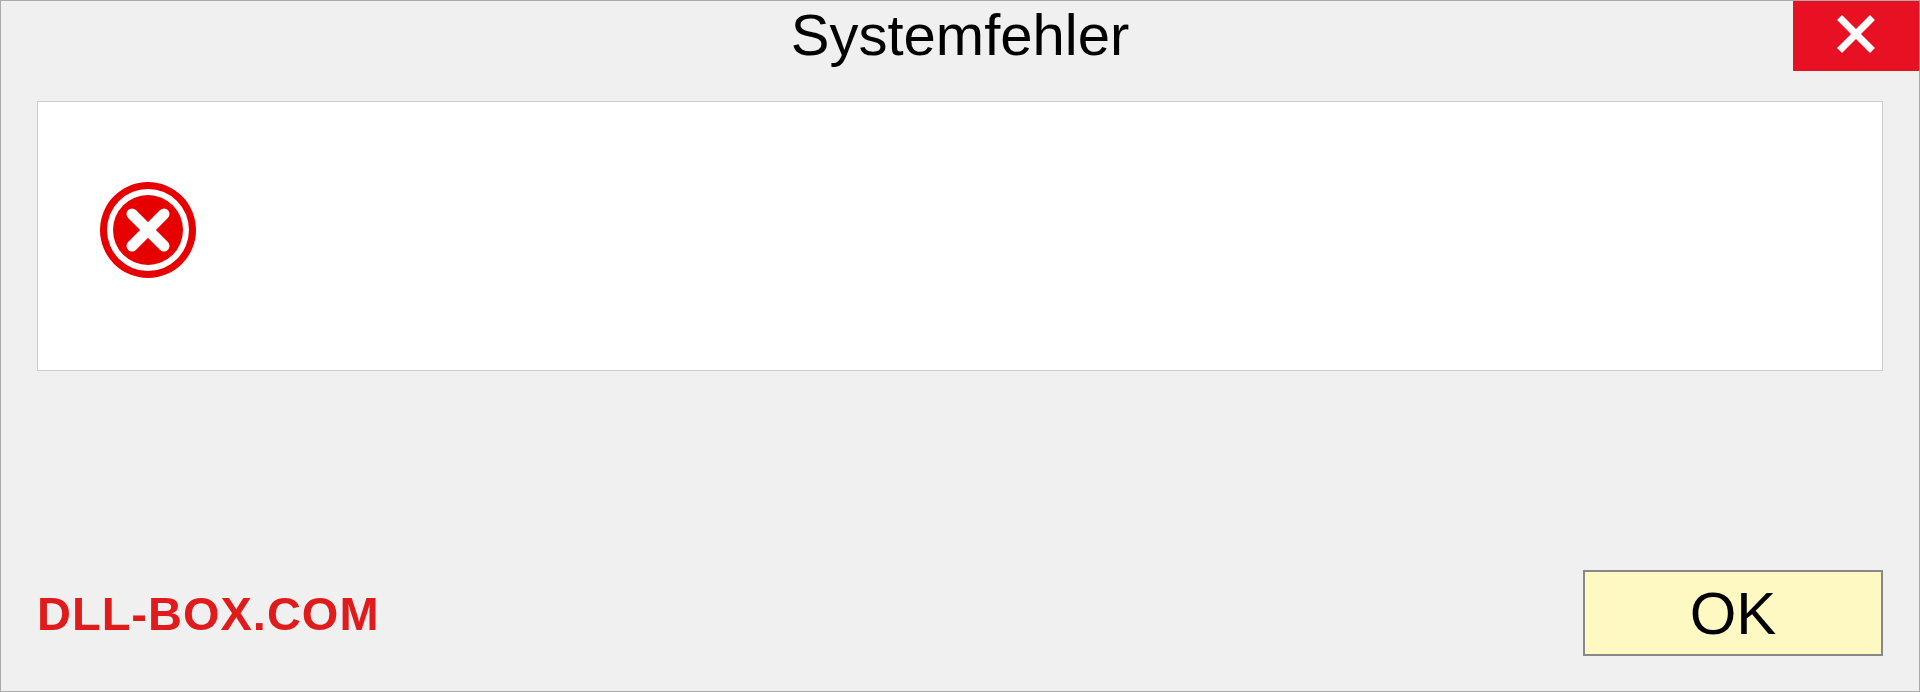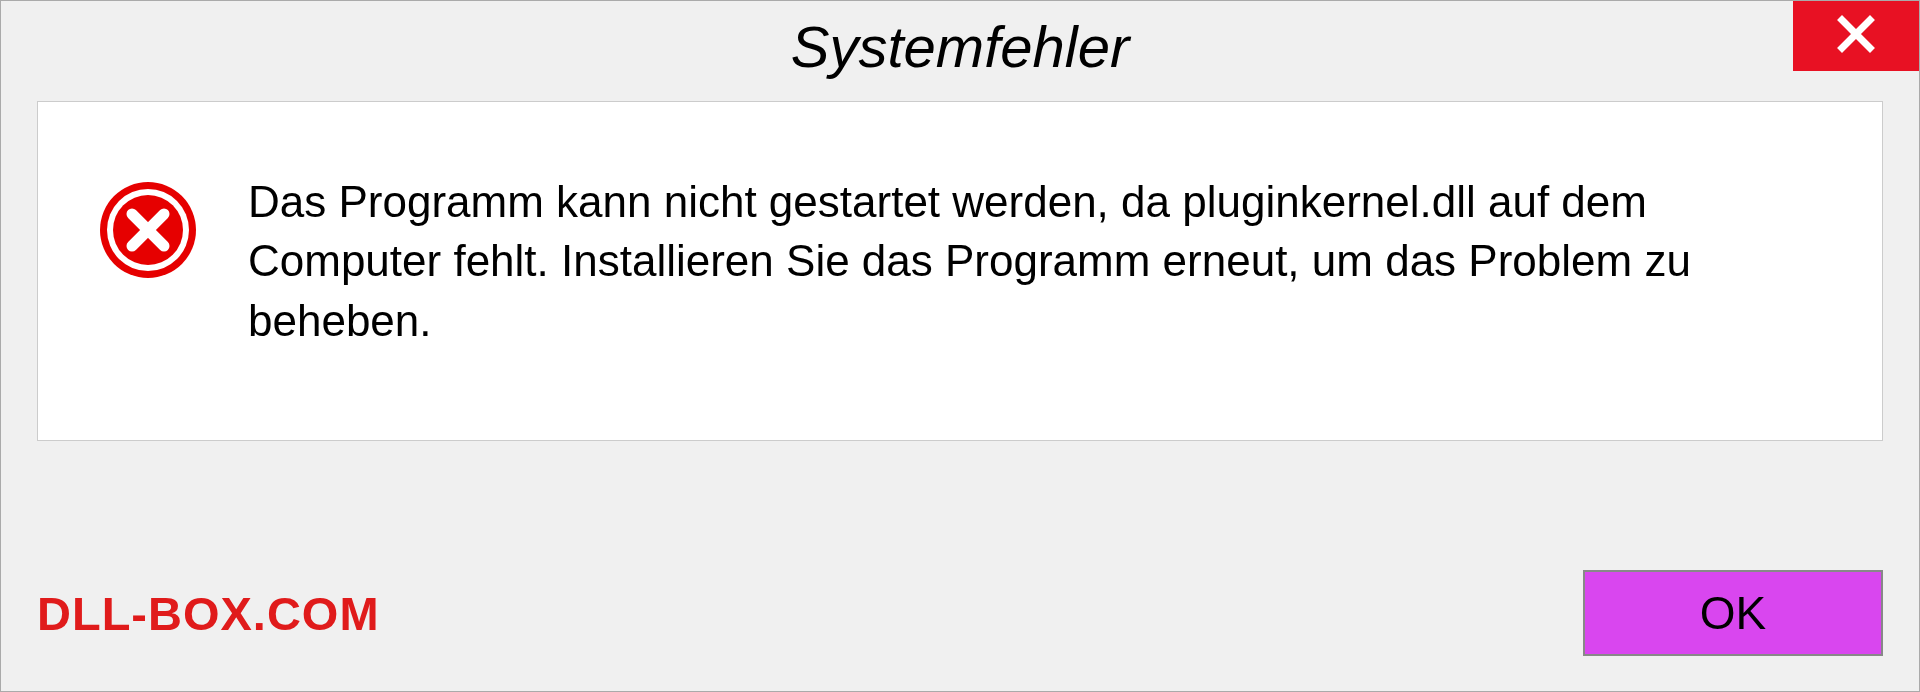--- a/index.html
+++ b/index.html
@@ -20,23 +20,22 @@
       left: 0;
       width: 1920px;
       height: 692px;
       background: #f0f0f0;
       border: 1px solid #aaa;
     }
     .title-bar {
       position: relative;
       height: 90px;
       display: flex;
-      align-items: center;
+      align-items: flex-start;
       justify-content: center;
-      font-style: italic;
     }
     .title-text {
       font-size: 58px;
       color: #000;
       font-weight: 400;
     }
     .close-button {
       position: absolute;
       top: 0;
       right: 0;
@@ -86,23 +85,23 @@
     .watermark {
       font-size: 47px;
       font-weight: 800;
       color: #e01b1b;
       letter-spacing: 1px;
       font-family: Arial, sans-serif;
     }
     .ok-button {
       width: 300px;
       height: 86px;
-      background: #d946ef;
+      background: #fef9c3;
       border: 2px solid #888;
-      font-size: 46px;
+      font-size: 60px;
       color: #000;
       display: flex;
       align-items: center;
       justify-content: center;
       cursor: pointer;
       font-family: "Segoe UI", Arial, sans-serif;
     }
   </style>
 </head>
 <body>
@@ -124,21 +123,20 @@
   <div class="content-panel">
     <div class="error-icon">
       <svg viewBox="0 0 100 100">
         <circle cx="50" cy="50" r="48" fill="#e60000"></circle>
         <circle cx="50" cy="50" r="41" fill="#ffffff"></circle>
         <circle cx="50" cy="50" r="35" fill="#e60000"></circle>
         <line x1="34" y1="34" x2="66" y2="66" stroke="#ffffff" stroke-width="11" stroke-linecap="round"></line>
         <line x1="66" y1="34" x2="34" y2="66" stroke="#ffffff" stroke-width="11" stroke-linecap="round"></line>
       </svg>
     </div>
-    <div class="message-text">Das Programm kann nicht gestartet werden, da pluginkernel.dll auf dem Computer fehlt. Installieren Sie das Programm erneut, um das Problem zu beheben.</div>
   </div>
 
   <div class="footer">
     <div class="watermark">DLL-BOX.COM</div>
     <button class="ok-button">OK</button>
   </div>
 
 </div>
 
 </body></html>

